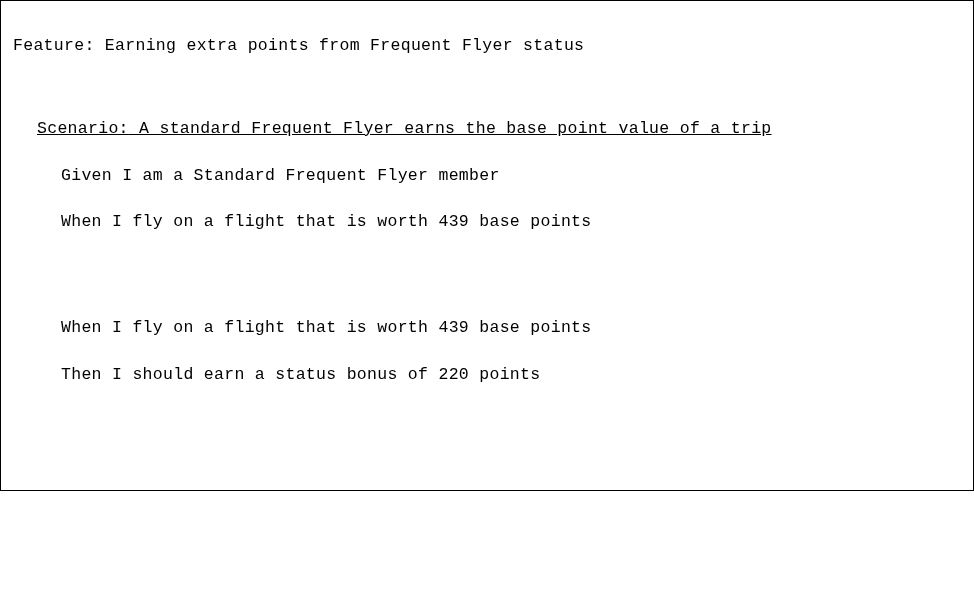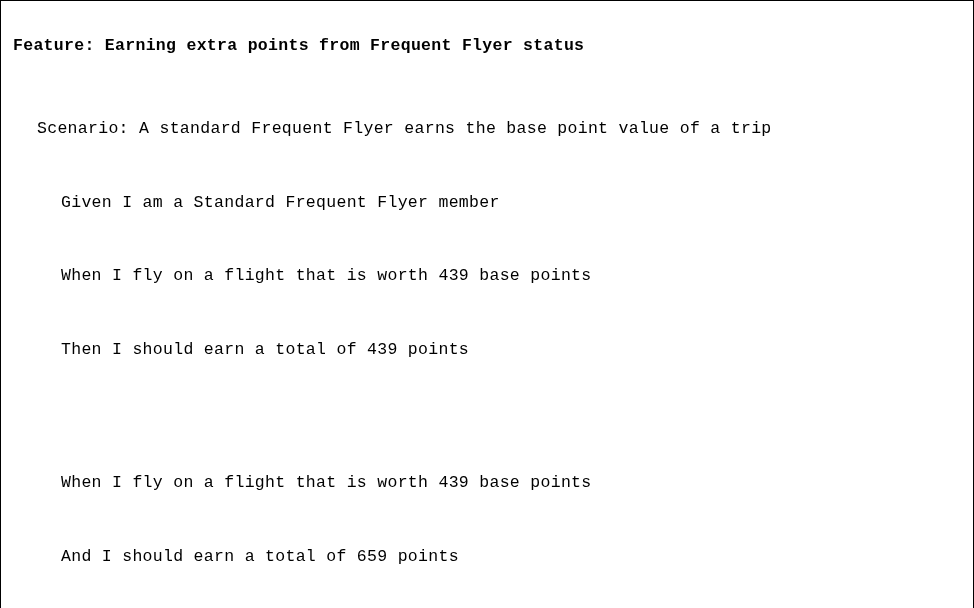--- a/index.html
+++ b/index.html
@@ -18,43 +18,41 @@
       padding: 10px 12px;
       font-family: "Courier New", Courier, monospace;
       font-size: 16.5px;
       line-height: 1.42;
       color: #000000;
       white-space: pre;
       letter-spacing: 0.3px;
     }
     .feature-line {
       margin: 0;
-      font-weight: bold;
     }
     .scenario-block {
       margin-top: 12px;
     }
     .scenario-title {
       padding-left: 24px;
+      text-decoration: underline;
     }
     .step-line {
       padding-left: 48px;
-      margin-top: 27px;
     }
   </style>
 </head>
 <body>
 
 <div class="gherkin-container">
 <div class="feature-line"><span>Feature:</span> <span>Earning extra points from Frequent Flyer status</span></div>
 <div class="scenario-block">
 <div class="scenario-title"><span>Scenario:</span> <span>A standard Frequent Flyer earns the base point value of a trip</span></div>
 <div class="step-line">Given I am a Standard Frequent Flyer member</div>
 <div class="step-line">When I fly on a flight that is worth 439 base points</div>
-<div class="step-line">Then I should earn a total of 439 points</div>
 </div>
 <div class="scenario-block">
 <div class="step-line">When I fly on a flight that is worth 439 base points</div>
-<div class="step-line">And I should earn a total of 659 points</div>
+<div class="step-line">Then I should earn a status bonus of 220 points</div>
 </div>
 
 
 </div>
 
 </body></html>

